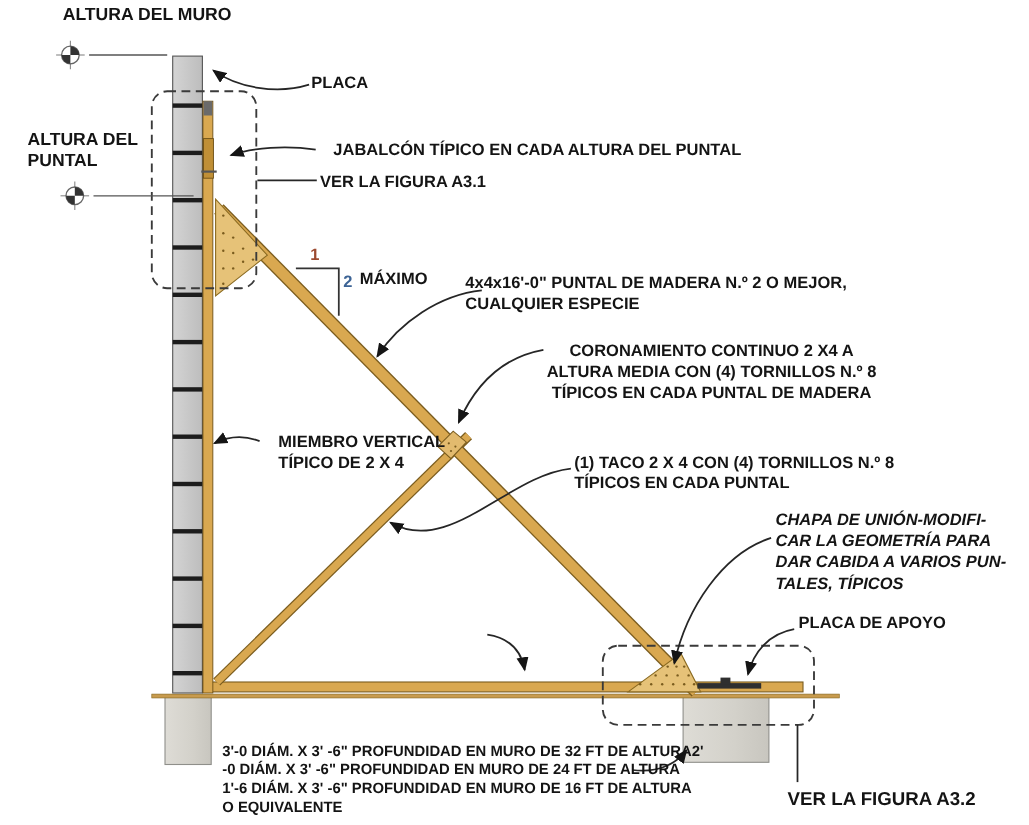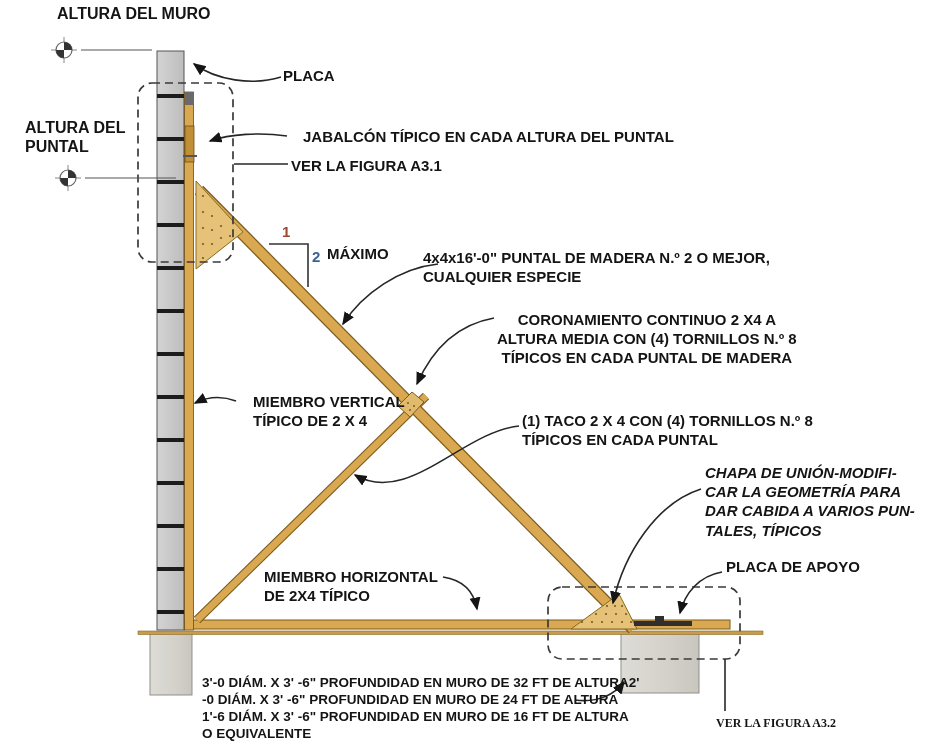--- a/index.html
+++ b/index.html
@@ -3,21 +3,21 @@
 <meta charset="utf-8">
 <style>
   html,body{margin:0;padding:0;background:#ffffff;}
   #stage{position:relative;width:935px;height:750px;background:#ffffff;overflow:hidden;
          font-family:"Liberation Sans",sans-serif;}
   #stage svg{position:absolute;left:0;top:0;}
   .label{position:absolute;font-weight:bold;font-size:15px;line-height:1.28;color:#141414;
          white-space:pre-line;letter-spacing:0;}
   .sz16{font-size:16px;line-height:1.18;}
   .sz13{font-size:13.5px;line-height:1.27;}
-  .sz155{font-size:12px;font-family:Liberation Serif, serif;}
+  .sz155{font-size:17px;}
   .slope1{color:#9c4a30;}
   .slope2{color:#3c6395;}
 </style>
 </head>
 <body>
 
 <div id="stage">
 
 <svg width="935" height="750" viewBox="0 0 935 750">
   <defs>
@@ -184,21 +184,19 @@
 TÍPICOS EN CADA PUNTAL DE MADERA</div>
 <div class="label" style="left:522px;top:411px;">(1) TACO 2 X 4 CON (4) TORNILLOS N.º 8
 TÍPICOS EN CADA PUNTAL</div>
 <div class="label" style="left:705px;top:463px;font-style:italic;">CHAPA DE UNIÓN-MODIFI-
 CAR LA GEOMETRÍA PARA
 DAR CABIDA A VARIOS PUN-
 TALES, TÍPICOS</div>
 <div class="label" style="left:726px;top:557px;text-align:right;">PLACA DE APOYO</div>
 <div class="label" style="left:253px;top:392px;">MIEMBRO VERTICAL
 TÍPICO DE 2 X 4</div>
-<div class="label" style="left:264px;top:567px;">MIEMBRO HORIZONTAL
-DE 2X4 TÍPICO</div>
 <div class="label sz13" style="left:202px;top:674px;">3'-0 DIÁM. X 3' -6" PROFUNDIDAD EN MURO DE 32 FT DE ALTURA2'
 -0 DIÁM. X 3' -6" PROFUNDIDAD EN MURO DE 24 FT DE ALTURA
 1'-6 DIÁM. X 3' -6" PROFUNDIDAD EN MURO DE 16 FT DE ALTURA
 O EQUIVALENTE</div>
 <div class="label sz155" style="left:716px;top:716px;">VER LA FIGURA A3.2</div>
 
 </div>
 
 </body></html>

